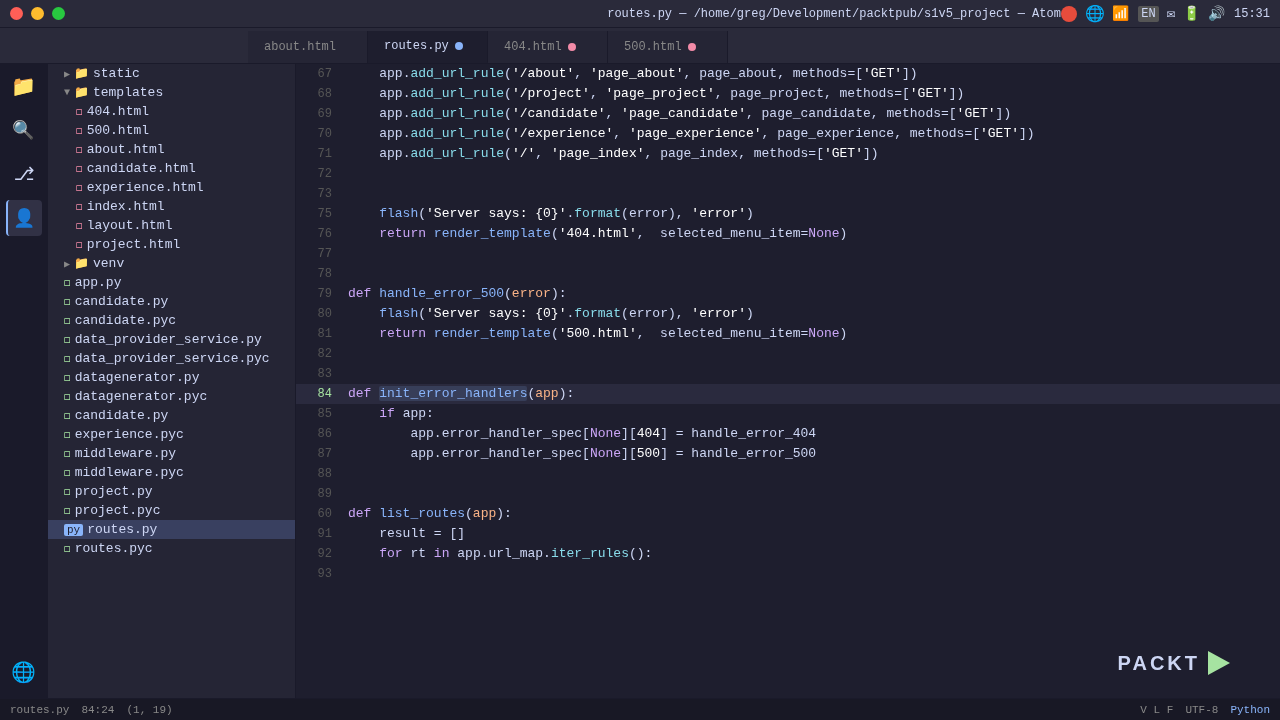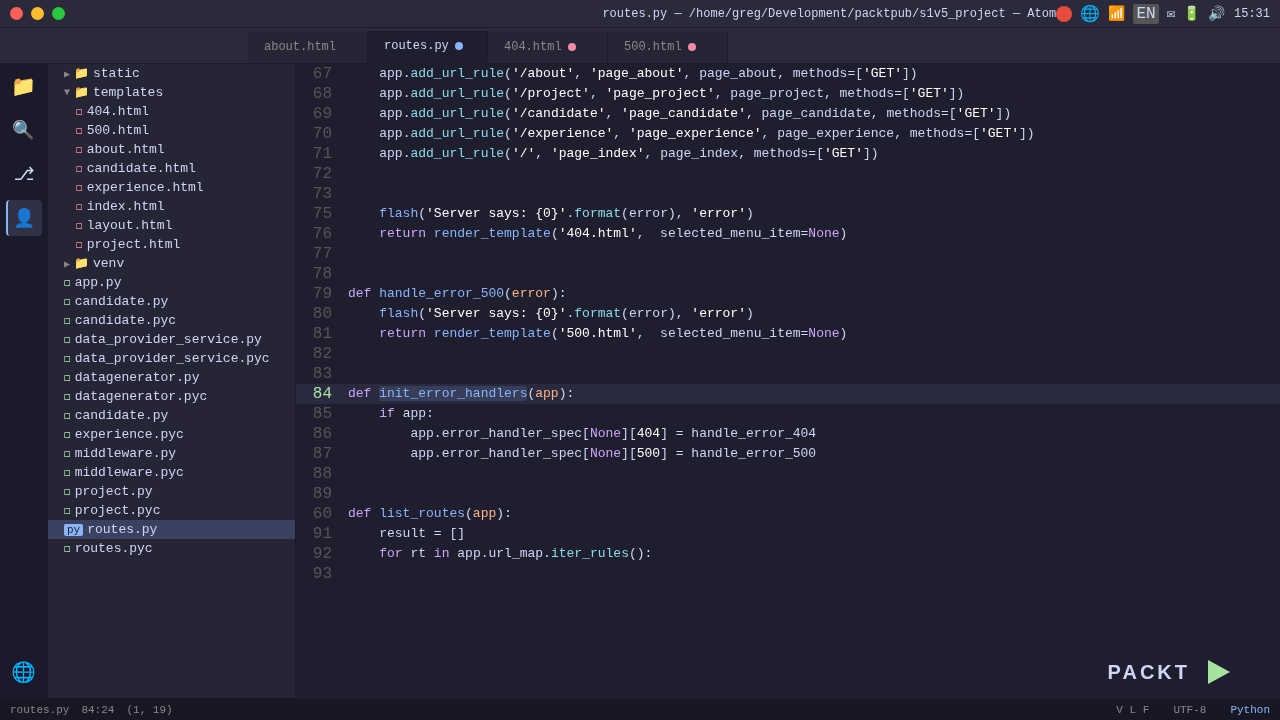--- a/index.html
+++ b/index.html
@@ -113,21 +113,21 @@
       display: flex;
       min-height: 20px;
     }
     .line-num {
       width: 48px;
       text-align: right;
       padding-right: 12px;
       color: #555;
       flex-shrink: 0;
       user-select: none;
-      font-size: 16px;
+      font-size: 12px;
     }
     .line-content {
       flex: 1;
       white-space: pre;
       padding-left: 4px;
     }
     .line-84 { background: #2a2a3e; }
     .cur-line-num { color: #a6e3a1; }
 
     
@@ -149,21 +149,21 @@
       display: flex;
       align-items: center;
       padding: 0 10px;
       font-size: 11px;
       color: #888;
       border-top: 1px solid #1a1a2a;
       flex-shrink: 0;
       gap: 16px;
     }
     .statusbar-left { display: flex; align-items: center; gap: 12px; }
-    .statusbar-right { margin-left: auto; display: flex; align-items: center; gap: 24px; }
+    .statusbar-right { margin-left: auto; display: flex; align-items: center; gap: 12px; }
     .status-lang { color: #89b4fa; }
 
     
     .activity-bar {
       width: 48px;
       background: #1a1a2a;
       flex-shrink: 0;
       display: flex;
       flex-direction: column;
       align-items: center;
@@ -186,21 +186,21 @@
   <div class="titlebar-controls">
     <button class="titlebar-btn close"></button>
     <button class="titlebar-btn min"></button>
     <button class="titlebar-btn max"></button>
   </div>
   <div class="titlebar-title">routes.py — /home/greg/Development/packtpub/s1v5_project — Atom</div>
   <div class="titlebar-right">
     <span style="width:16px;height:16px;background:#e74c3c;border-radius:50%;display:inline-block;"></span>
     <span style="font-size:16px;">🌐</span>
     <span style="font-size:14px;">📶</span>
-    <span style="font-size:16px;background:#555;padding:1px 3px;border-radius:2px;">EN</span>
+    <span style="font-size:12px;background:#555;padding:1px 3px;border-radius:2px;">EN</span>
     <span style="font-size:14px;">✉</span>
     <span style="font-size:14px;">🔋</span>
     <span style="font-size:14px;">🔊</span>
     <span>15:31</span>
   </div>
 </div>
 
 <div class="tabbar">
   <div class="tab">
     <span>about.html</span>
@@ -472,21 +472,21 @@
 
       <div class="code-line">
         <span class="line-num">93</span>
         <span class="line-content"> </span>
       </div>
 
     </div>
   </div>
 </div>
 
-<div style="position:fixed;bottom:36px;right:50px;display:flex;align-items:center;gap:14px;z-index:100;">
+<div style="position:fixed;bottom:45px;right:50px;display:flex;align-items:center;gap:4px;z-index:100;">
   <span style="color:#cdd6f4;font-family:Arial,sans-serif;font-size:20px;font-weight:bold;letter-spacing:3px;">PACKT</span>
   <div style="width:0;height:0;border-top:12px solid transparent;border-bottom:12px solid transparent;border-left:22px solid #a6e3a1;margin-left:4px;"></div>
 </div>
 
 <div class="statusbar">
   <div class="statusbar-left">
     <span>routes.py</span>
     <span>84:24</span>
     <span>(1, 19)</span>
   </div>

